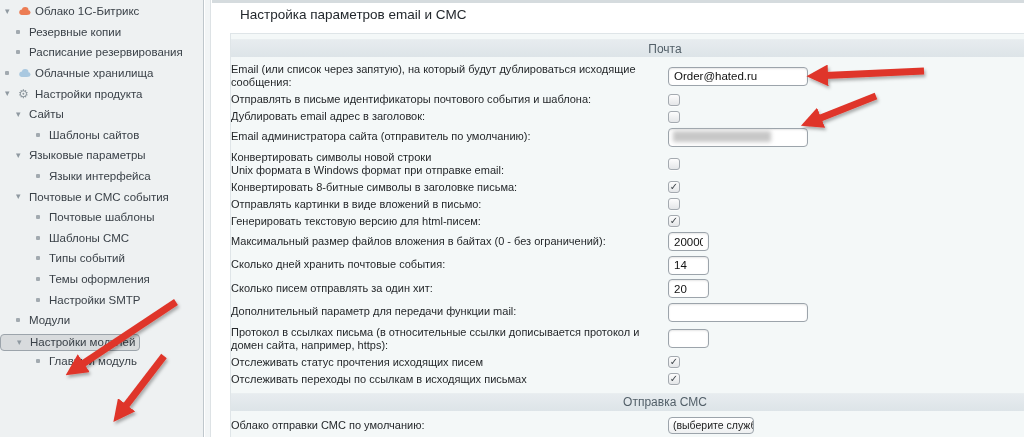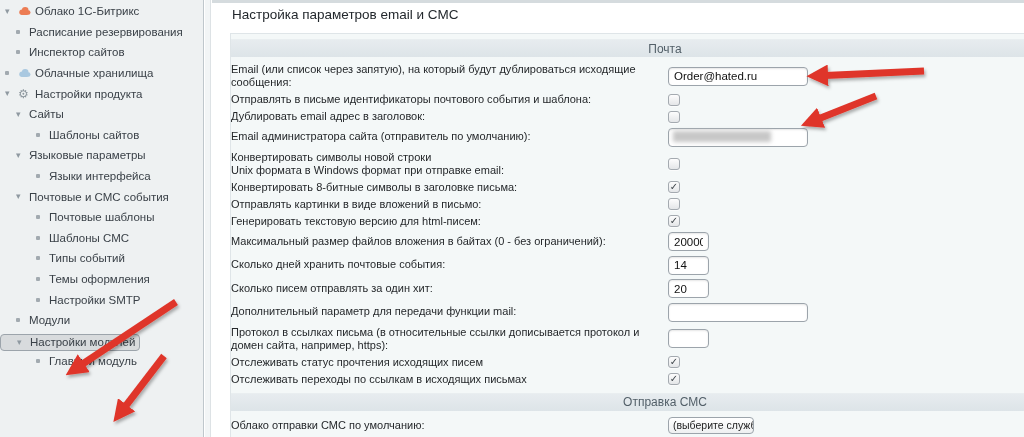--- a/index.html
+++ b/index.html
@@ -36,21 +36,21 @@
     content:""; display:inline-block; width:4px; height:4px; border-radius:1px; background:#a2aab0;
   }
   .ic { width:15px; flex:none; display:inline-flex; align-items:center; margin-right:2px; }
   .ic.cloud-orange { color:#ec7c53; }
   .ic.cloud-blue   { color:#a9c8e0; }
   .ic.gear { color:#8d979e; font-size:12px; line-height:12px; }
   .s-txt { font-size:11.5px; color:#3a4148; }
 
   
   .page-title {
-    position:absolute; left:232px; top:7px; font-size:13.5px; color:#23282d; font-weight:500;
+    position:absolute; left:240px; top:7px; font-size:13.5px; color:#23282d; font-weight:500;
   }
   .panel {
     position:absolute; left:230px; top:33px; width:870px; height:520px;
     background:#f4f8f8; border:1px solid #dfe5e8;
   }
   .f-sec {
     height:18px; margin:5px 0 4px 0;
     background:linear-gradient(#e7ecef,#dde4e8);
     border-top:1px solid #e9eef0; border-bottom:1px solid #d3dcе0;
     display:flex; align-items:center; justify-content:center;
@@ -107,24 +107,24 @@
               <circle cx="4" cy="6.2" r="2.7"></circle>
               <circle cx="7.2" cy="4.4" r="3.3"></circle>
               <circle cx="10.2" cy="6.5" r="2.3"></circle>
               <rect x="3.4" y="5.4" width="7.2" height="3.5" rx="1.7"></rect>
             </g>
           </svg>
         </span>
         <span class="s-txt">Облако 1С-Битрикс</span>
       </div><div class="s-item lvl1">
         <span class="mk bullet"></span>
+        <span class="s-txt">Резервные копии</span>
+      </div><div class="s-item lvl1">
+        <span class="mk bullet"></span>
         <span class="s-txt">Расписание резервирования</span>
-      </div><div class="s-item lvl1">
-        <span class="mk bullet"></span>
-        <span class="s-txt">Инспектор сайтов</span>
       </div><div class="s-item lvl0">
         <span class="mk bullet"></span>
         <span class="ic cloud-blue">
           <svg width="13" height="10" viewBox="0 0 13 10">
             <g fill="currentColor">
               <circle cx="4" cy="6.2" r="2.7"></circle>
               <circle cx="7.2" cy="4.4" r="3.3"></circle>
               <circle cx="10.2" cy="6.5" r="2.3"></circle>
               <rect x="3.4" y="5.4" width="7.2" height="3.5" rx="1.7"></rect>
             </g>

